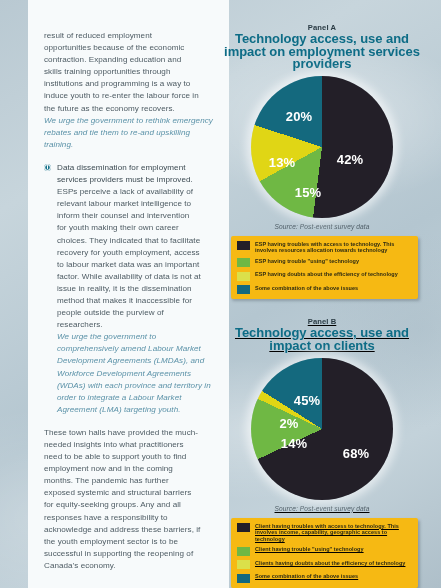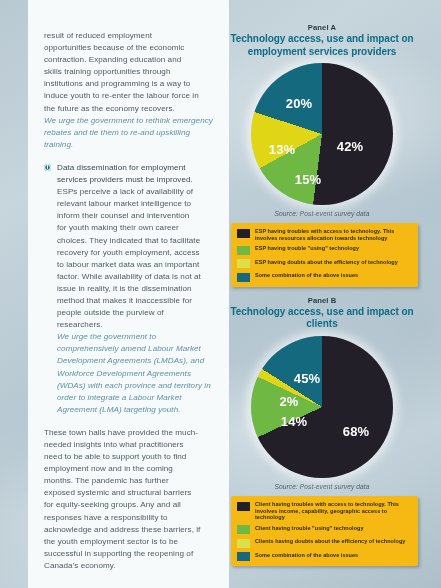--- a/index.html
+++ b/index.html
@@ -83,21 +83,21 @@
   .panel { position: relative; }
   .panel-kicker {
     text-align: center;
     font-size: 7.6px;
     font-weight: bold;
     color: #2a3b44;
     letter-spacing: 0.1px;
   }
   .panel-title {
     text-align: center;
-    font-size: 10px;
+    font-size: 13px;
     font-weight: bold;
     color: #0d6c86;
     line-height: 12.6px;
     letter-spacing: -0.05px;
     margin-top: 1px;
   }
   .pie-wrap {
     position: relative;
     margin: 0 auto;
     width: 142px; height: 142px;
@@ -204,21 +204,21 @@
         <span class="swatch" style="background:#dbe04a;"></span>
         <span class="legend-text">ESP having doubts about the efficiency of technology</span>
       </div>
       <div class="legend-row">
         <span class="swatch" style="background:#14697e;"></span>
         <span class="legend-text">Some combination of the above issues</span>
       </div>
     </div>
   </div>
 
-  <div class="panel" style="padding-top:9px;">
+  <div class="panel" style="padding-top:18px;text-decoration:underline;">
     <div class="panel-kicker">Panel B</div>
     <div class="panel-title">Technology access, use and impact on clients</div>
 
     <div class="pie-wrap" style="margin-top:5px;">
       <div class="pie" style="background: conic-gradient(#231f28 0deg 244.8deg, #6fb844 244.8deg 295.2deg, #e0d615 295.2deg 302.4deg, #14697e 302.4deg 360deg);"></div>
       <div class="pie-label" style="left:105px; top:95px;">68%</div>
       <div class="pie-label" style="left:43px; top:85px;">14%</div>
       <div class="pie-label" style="left:38px; top:65px;">2%</div>
       <div class="pie-label" style="left:56px; top:42px;">45%</div>
     </div>

